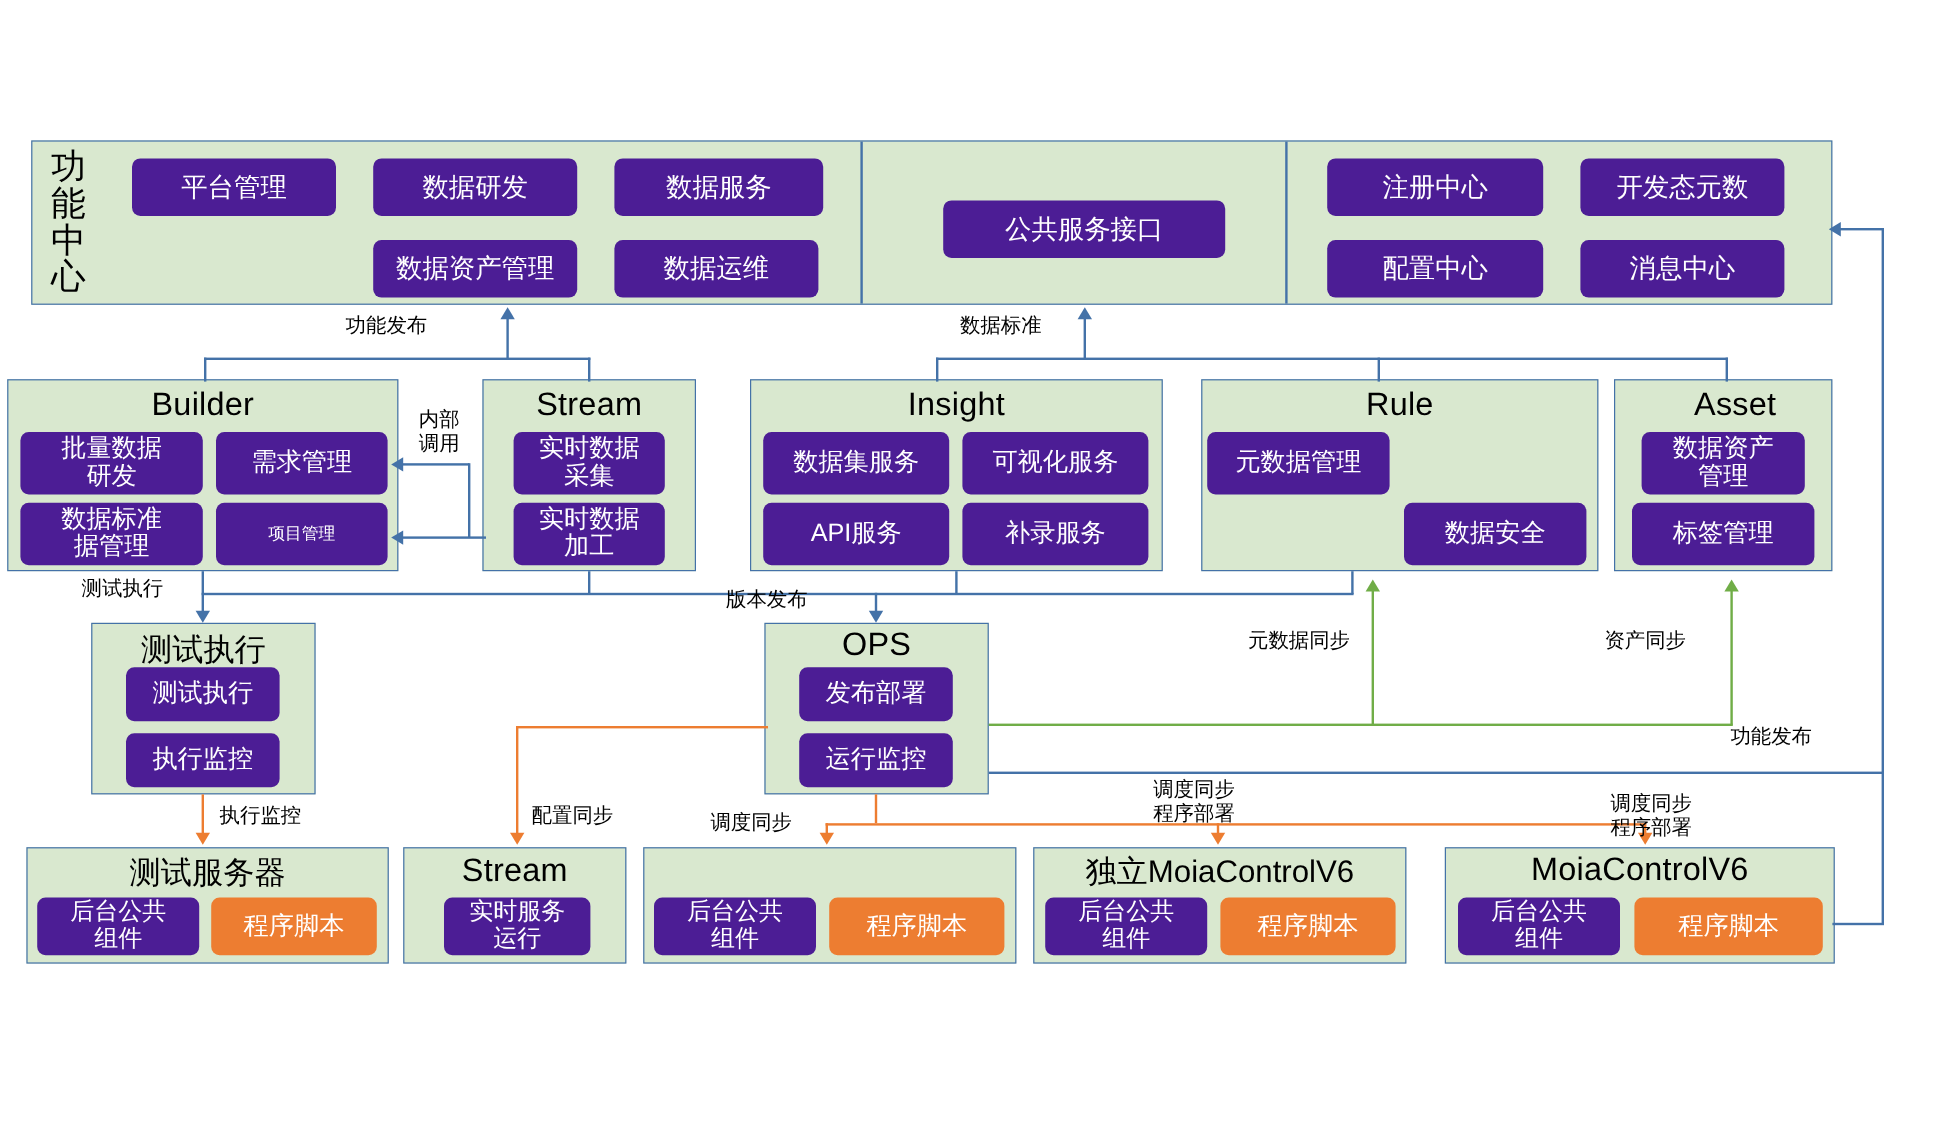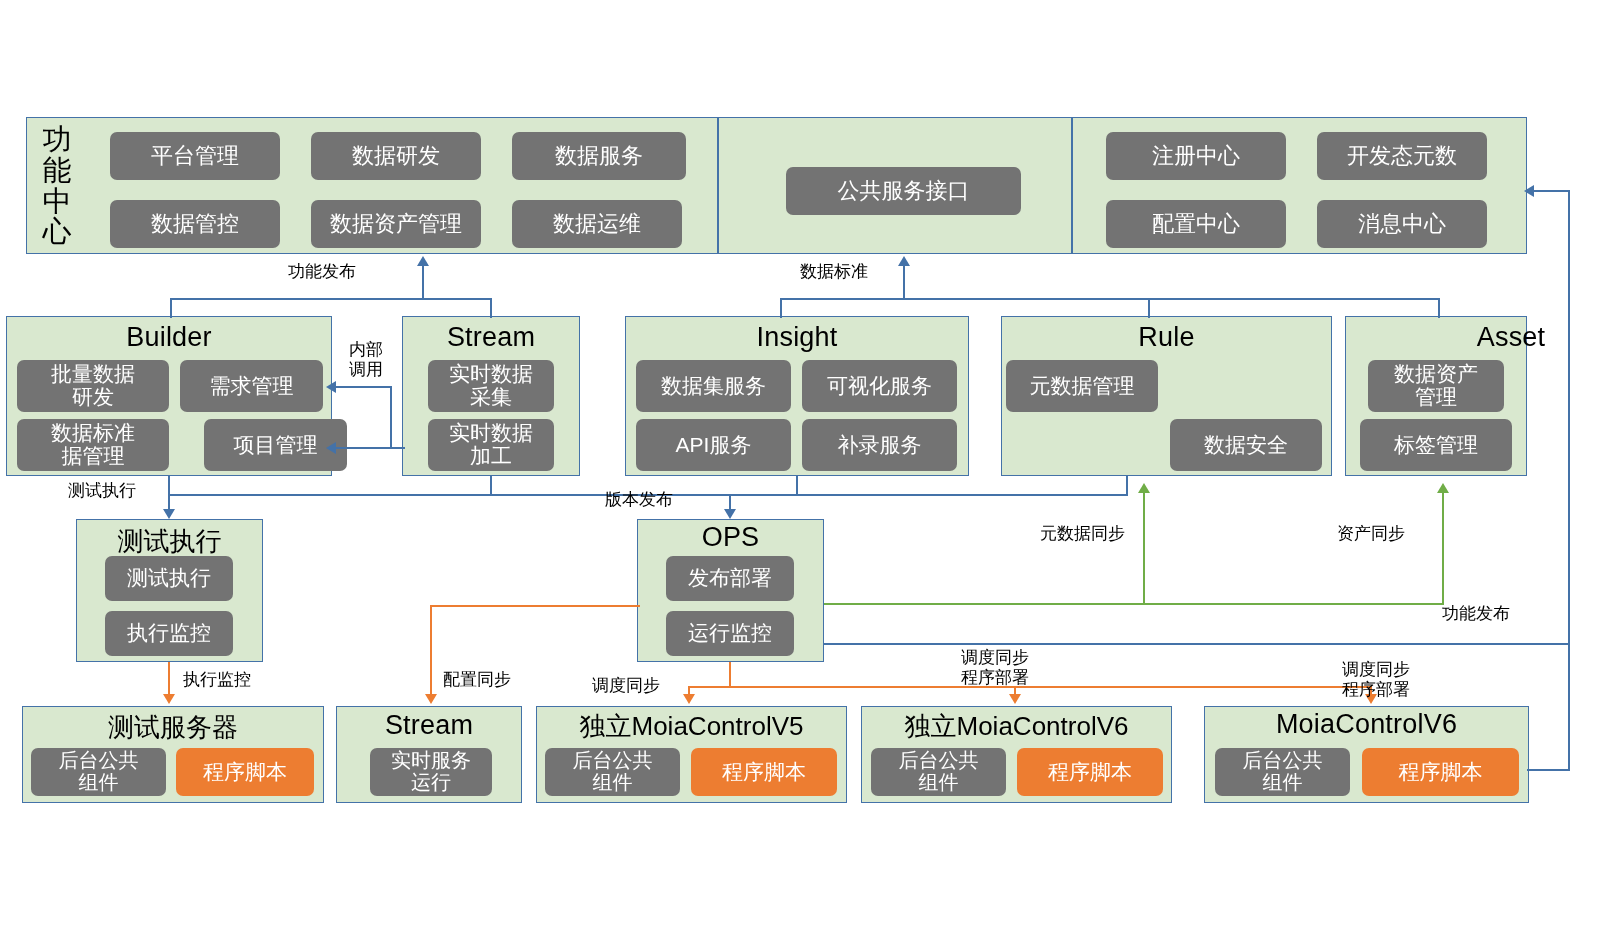--- a/index.html
+++ b/index.html
@@ -7,21 +7,21 @@
   #stage{position:relative;width:1611px;height:940px;background:#fff;overflow:hidden;}
 
   
   .panel{position:absolute;background:#d9e8cf;border:1.5px solid #4472a8;box-sizing:border-box;}
   .ptitle{position:absolute;left:0;right:0;text-align:center;color:#000;font-weight:400;}
   .ptitle.en{font-size:27px;letter-spacing:.2px;}
   .ptitle.cn{font-size:26px;}
 
   
   .chip{position:absolute;display:flex;align-items:center;justify-content:center;
-        text-align:center;color:#fff;background:#737373;border-radius:7px;
+        text-align:center;color:#fff;background:#4c1d95;border-radius:7px;
         line-height:1.08;box-sizing:border-box;padding:0 2px;}
   .chip.orange{background:#ed7d31;}
 
   
   .vtitle{position:absolute;display:flex;flex-direction:column;align-items:center;
           justify-content:center;font-size:29px;color:#000;line-height:1.06;}
 
   
   .ln{position:absolute;background:#4472a8;}
   .ln.h{height:2px;}
@@ -55,39 +55,38 @@
   <div class="vtitle" style="left:34px;top:119px;width:46px;height:133px;">
     <span>功</span>
     <span>能</span>
     <span>中</span>
     <span>心</span>
   </div>
 
   <div class="chip" style="left:110px;top:132px;width:170px;height:48px;font-size:22px;">平台管理</div>
   <div class="chip" style="left:311px;top:132px;width:170px;height:48px;font-size:22px;">数据研发</div>
   <div class="chip" style="left:512px;top:132px;width:174px;height:48px;font-size:22px;">数据服务</div>
-  <div class="chip" style="left:110px;top:200px;width:170px;height:48px;font-size:22px;">数据管控</div>
   <div class="chip" style="left:311px;top:200px;width:170px;height:48px;font-size:22px;">数据资产管理</div>
   <div class="chip" style="left:512px;top:200px;width:170px;height:48px;font-size:22px;">数据运维</div>
 
   <div class="chip" style="left:786px;top:167px;width:235px;height:48px;font-size:22px;">公共服务接口</div>
 
   <div class="chip" style="left:1106px;top:132px;width:180px;height:48px;font-size:22px;">注册中心</div>
   <div class="chip" style="left:1317px;top:132px;width:170px;height:48px;font-size:22px;">开发态元数</div>
   <div class="chip" style="left:1106px;top:200px;width:180px;height:48px;font-size:22px;">配置中心</div>
   <div class="chip" style="left:1317px;top:200px;width:170px;height:48px;font-size:22px;">消息中心</div>
 
   <div class="panel" style="left:6px;top:316px;width:326px;height:160px;"></div>
   <div class="ptitle en" style="left:6px;top:322px;width:326px;">Builder</div>
   <div class="chip" style="left:17px;top:360px;width:152px;height:52px;font-size:21px;white-space:pre-line;">批量数据
 研发</div>
   <div class="chip" style="left:180px;top:360px;width:143px;height:52px;font-size:21px;">需求管理</div>
   <div class="chip" style="left:17px;top:419px;width:152px;height:52px;font-size:21px;white-space:pre-line;">数据标准
 据管理</div>
-  <div class="chip" style="left:180px;top:419px;width:143px;height:52px;font-size:21px;margin-left:24px;">项目管理</div>
+  <div class="chip" style="left:180px;top:419px;width:143px;height:52px;font-size:14px;">项目管理</div>
 
   <div class="panel" style="left:402px;top:316px;width:178px;height:160px;"></div>
   <div class="ptitle en" style="left:402px;top:322px;width:178px;">Stream</div>
   <div class="chip" style="left:428px;top:360px;width:126px;height:52px;font-size:21px;white-space:pre-line;">实时数据
 采集</div>
   <div class="chip" style="left:428px;top:419px;width:126px;height:52px;font-size:21px;white-space:pre-line;">实时数据
 加工</div>
 
   <div class="panel" style="left:625px;top:316px;width:344px;height:160px;"></div>
   <div class="ptitle en" style="left:625px;top:322px;width:344px;">Insight</div>
@@ -95,21 +94,21 @@
   <div class="chip" style="left:802px;top:360px;width:155px;height:52px;font-size:21px;">可视化服务</div>
   <div class="chip" style="left:636px;top:419px;width:155px;height:52px;font-size:21px;">API服务</div>
   <div class="chip" style="left:802px;top:419px;width:155px;height:52px;font-size:21px;">补录服务</div>
 
   <div class="panel" style="left:1001px;top:316px;width:331px;height:160px;"></div>
   <div class="ptitle en" style="left:1001px;top:322px;width:331px;">Rule</div>
   <div class="chip" style="left:1006px;top:360px;width:152px;height:52px;font-size:21px;">元数据管理</div>
   <div class="chip" style="left:1170px;top:419px;width:152px;height:52px;font-size:21px;">数据安全</div>
 
   <div class="panel" style="left:1345px;top:316px;width:182px;height:160px;"></div>
-  <div class="ptitle en" style="left:1394px;top:322px;width:202px;padding-left:16px;">Asset</div>
+  <div class="ptitle en" style="left:1345px;top:322px;width:202px;">Asset</div>
   <div class="chip" style="left:1368px;top:360px;width:136px;height:52px;font-size:21px;white-space:pre-line;">数据资产
 管理</div>
   <div class="chip" style="left:1360px;top:419px;width:152px;height:52px;font-size:21px;">标签管理</div>
 
   <div class="panel" style="left:76px;top:519px;width:187px;height:143px;"></div>
   <div class="ptitle cn" style="left:76px;top:524px;width:187px;">测试执行</div>
   <div class="chip" style="left:105px;top:556px;width:128px;height:45px;font-size:21px;">测试执行</div>
   <div class="chip" style="left:105px;top:611px;width:128px;height:45px;font-size:21px;">执行监控</div>
 
   <div class="panel" style="left:637px;top:519px;width:187px;height:143px;"></div>
@@ -122,21 +121,20 @@
   <div class="chip" style="left:31px;top:748px;width:135px;height:48px;font-size:20px;white-space:pre-line;">后台公共
 组件</div>
   <div class="chip orange" style="left:176px;top:748px;width:138px;height:48px;font-size:21px;">程序脚本</div>
 
   <div class="panel" style="left:336px;top:706px;width:186px;height:97px;"></div>
   <div class="ptitle en" style="left:336px;top:710px;width:186px;">Stream</div>
   <div class="chip" style="left:370px;top:748px;width:122px;height:48px;font-size:20px;white-space:pre-line;">实时服务
 运行</div>
 
   <div class="panel" style="left:536px;top:706px;width:311px;height:97px;"></div>
-  <div class="ptitle cn" style="left:536px;top:709px;width:311px;">独立MoiaControlV5</div>
   <div class="chip" style="left:545px;top:748px;width:135px;height:48px;font-size:20px;white-space:pre-line;">后台公共
 组件</div>
   <div class="chip orange" style="left:691px;top:748px;width:146px;height:48px;font-size:21px;">程序脚本</div>
 
   <div class="panel" style="left:861px;top:706px;width:311px;height:97px;"></div>
   <div class="ptitle cn" style="left:861px;top:709px;width:311px;">独立MoiaControlV6</div>
   <div class="chip" style="left:871px;top:748px;width:135px;height:48px;font-size:20px;white-space:pre-line;">后台公共
 组件</div>
   <div class="chip orange" style="left:1017px;top:748px;width:146px;height:48px;font-size:21px;">程序脚本</div>
 

